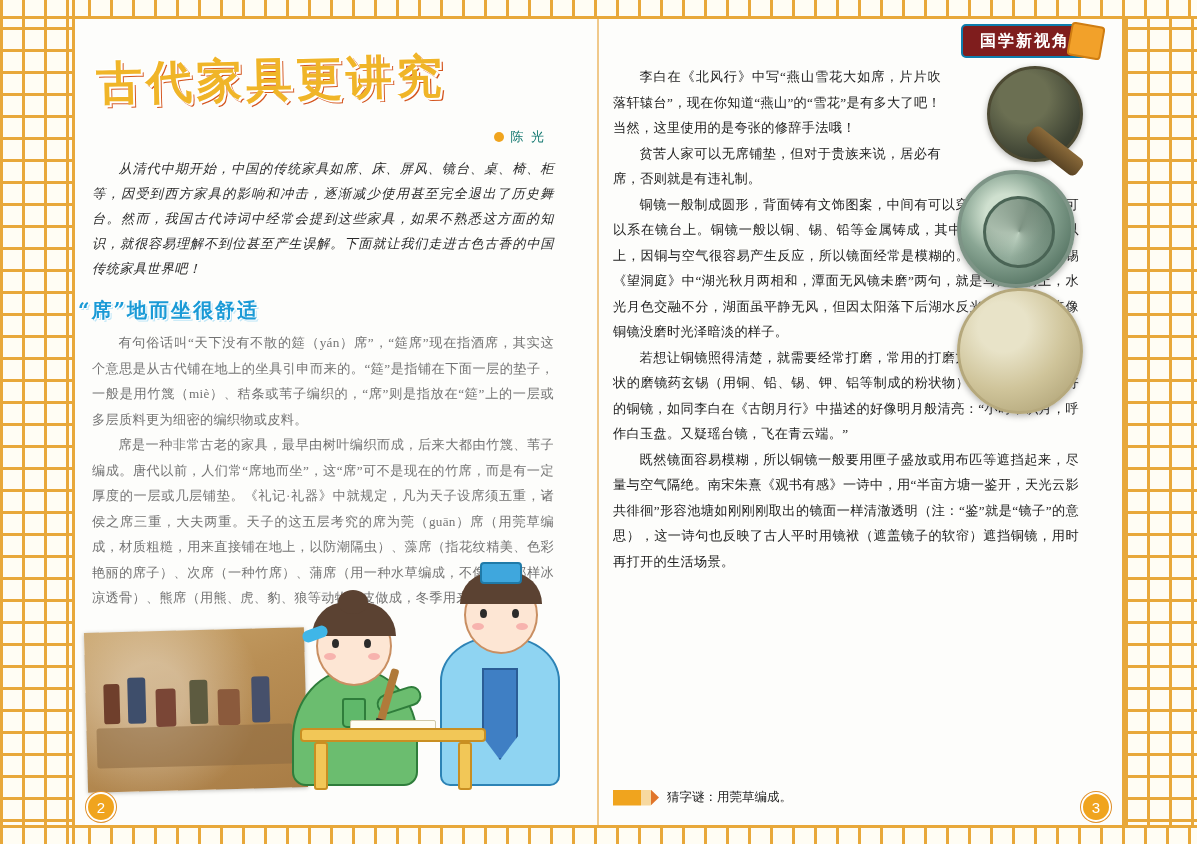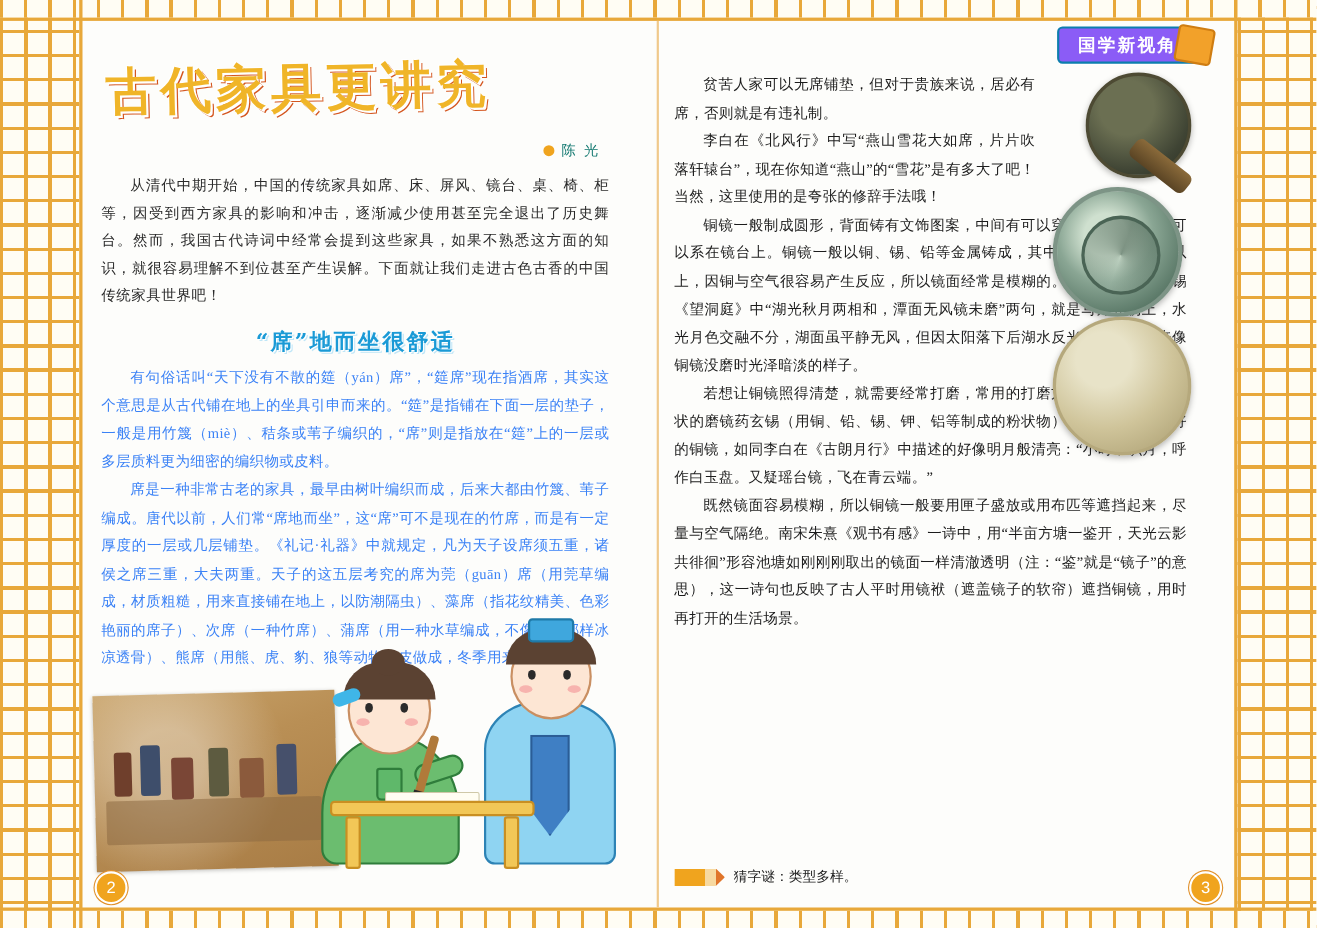--- a/index.html
+++ b/index.html
@@ -85,40 +85,40 @@
     vertical-align: -1px;
   }
 
   .lead {
     margin: 10px 14px 0 14px;
     font-size: 13.2px;
     line-height: 25px;
     color: #2a2a2a;
     text-align: justify;
     text-indent: 2em;
+    font-style: italic;
     font-family: "Liberation Serif", serif;
     letter-spacing: 0.5px;
   }
 
   .subhead {
     margin: 16px 0 6px 0;
-    text-align: center;
     font-family: "DejaVu Serif", serif;
     font-size: 20px;
     font-weight: bold;
     color: #1a9ad6;
     letter-spacing: 2px;
     text-shadow: 1px 1px 0 #fff, 2px 2px 0 #bfe6f7;
   }
 
   p.body {
     margin: 0 14px 0 14px;
     font-size: 13.2px;
     line-height: 25.5px;
-    color: #3b82f6;
+    color: #737373;
     text-align: justify;
     text-indent: 2em;
     font-family: "Liberation Serif", serif;
     letter-spacing: 0.3px;
   }
 
   
   .illus {
     position: absolute;
     left: 6px; bottom: 26px;
@@ -244,21 +244,21 @@
   .cup {
     position:absolute; left: 258px; bottom: 70px; width: 24px; height: 30px;
     background:#5fb86a; border:2px solid #2f7d3b; border-radius:3px 3px 5px 5px;
   }
 
   
   .logo-badge {
     position: absolute;
     right: 2px; top: 4px;
     width: 128px; height: 34px;
-    background: #8b5cf6;
+    background: #7f1d1d;
     border: 2px solid #0d7ead;
     border-radius: 5px;
     color: #fff;
     font-family: "DejaVu Serif", serif;
     font-size: 16px;
     font-weight: bold;
     letter-spacing: 2px;
     display: flex; align-items: center; justify-content: center;
     box-shadow: 1px 1px 0 #fff;
   }
@@ -450,30 +450,30 @@
       <div class="mirror-photo mirror-1">
         <span class="handle"></span>
       </div>
       <div class="mirror-photo mirror-2">
         <span class="dragon"></span>
       </div>
       <div class="mirror-photo mirror-3"></div>
 
       <div style="height:44px"></div>
 
+      <p class="rtext wrap-top">李白在《北风行》中写“燕山雪花大如席，片片吹落轩辕台”，现在你知道“燕山”的“雪花”是有多大了吧！当然，这里使用的是夸张的修辞手法哦！</p>
       <p class="rtext wrap-top">贫苦人家可以无席铺垫，但对于贵族来说，居必有席，否则就是有违礼制。</p>
-      <p class="rtext wrap-top">李白在《北风行》中写“燕山雪花大如席，片片吹落轩辕台”，现在你知道“燕山”的“雪花”是有多大了吧！当然，这里使用的是夸张的修辞手法哦！</p>
 
 
       <p class="rtext">铜镜一般制成圆形，背面铸有文饰图案，中间有可以穿系绳带的镜钮，可以系在镜台上。铜镜一般以铜、锡、铅等金属铸成，其中铜的比例占 40% 以上，因铜与空气很容易产生反应，所以镜面经常是模糊的。如唐代诗人刘禹锡《望洞庭》中“湖光秋月两相和，潭面无风镜未磨”两句，就是写月亮初上，水光月色交融不分，湖面虽平静无风，但因太阳落下后湖水反光，所以看起来像铜镜没磨时光泽暗淡的样子。</p>
       <p class="rtext">若想让铜镜照得清楚，就需要经常打磨，常用的打磨方式是用毛毡沾取粉状的磨镜药玄锡（用铜、铅、锡、钾、铝等制成的粉状物）反复擦拭，刚磨好的铜镜，如同李白在《古朗月行》中描述的好像明月般清亮：“小时不识月，呼作白玉盘。又疑瑶台镜，飞在青云端。”</p>
       <p class="rtext">既然镜面容易模糊，所以铜镜一般要用匣子盛放或用布匹等遮挡起来，尽量与空气隔绝。南宋朱熹《观书有感》一诗中，用“半亩方塘一鉴开，天光云影共徘徊”形容池塘如刚刚刚取出的镜面一样清澈透明（注：“鉴”就是“镜子”的意思），这一诗句也反映了古人平时用镜袱（遮盖镜子的软帘）遮挡铜镜，用时再打开的生活场景。</p>
 
       <div class="riddle">
         <span class="pencil"></span>
-        <span>猜字谜：类型多样。</span>
+        <span>猜字谜：用莞草编成。</span>
       </div>
     </div>
   </div>
 
   <div class="pagenum l">2</div>
   <div class="pagenum r">3</div>
 </div>
 
 </body></html>

